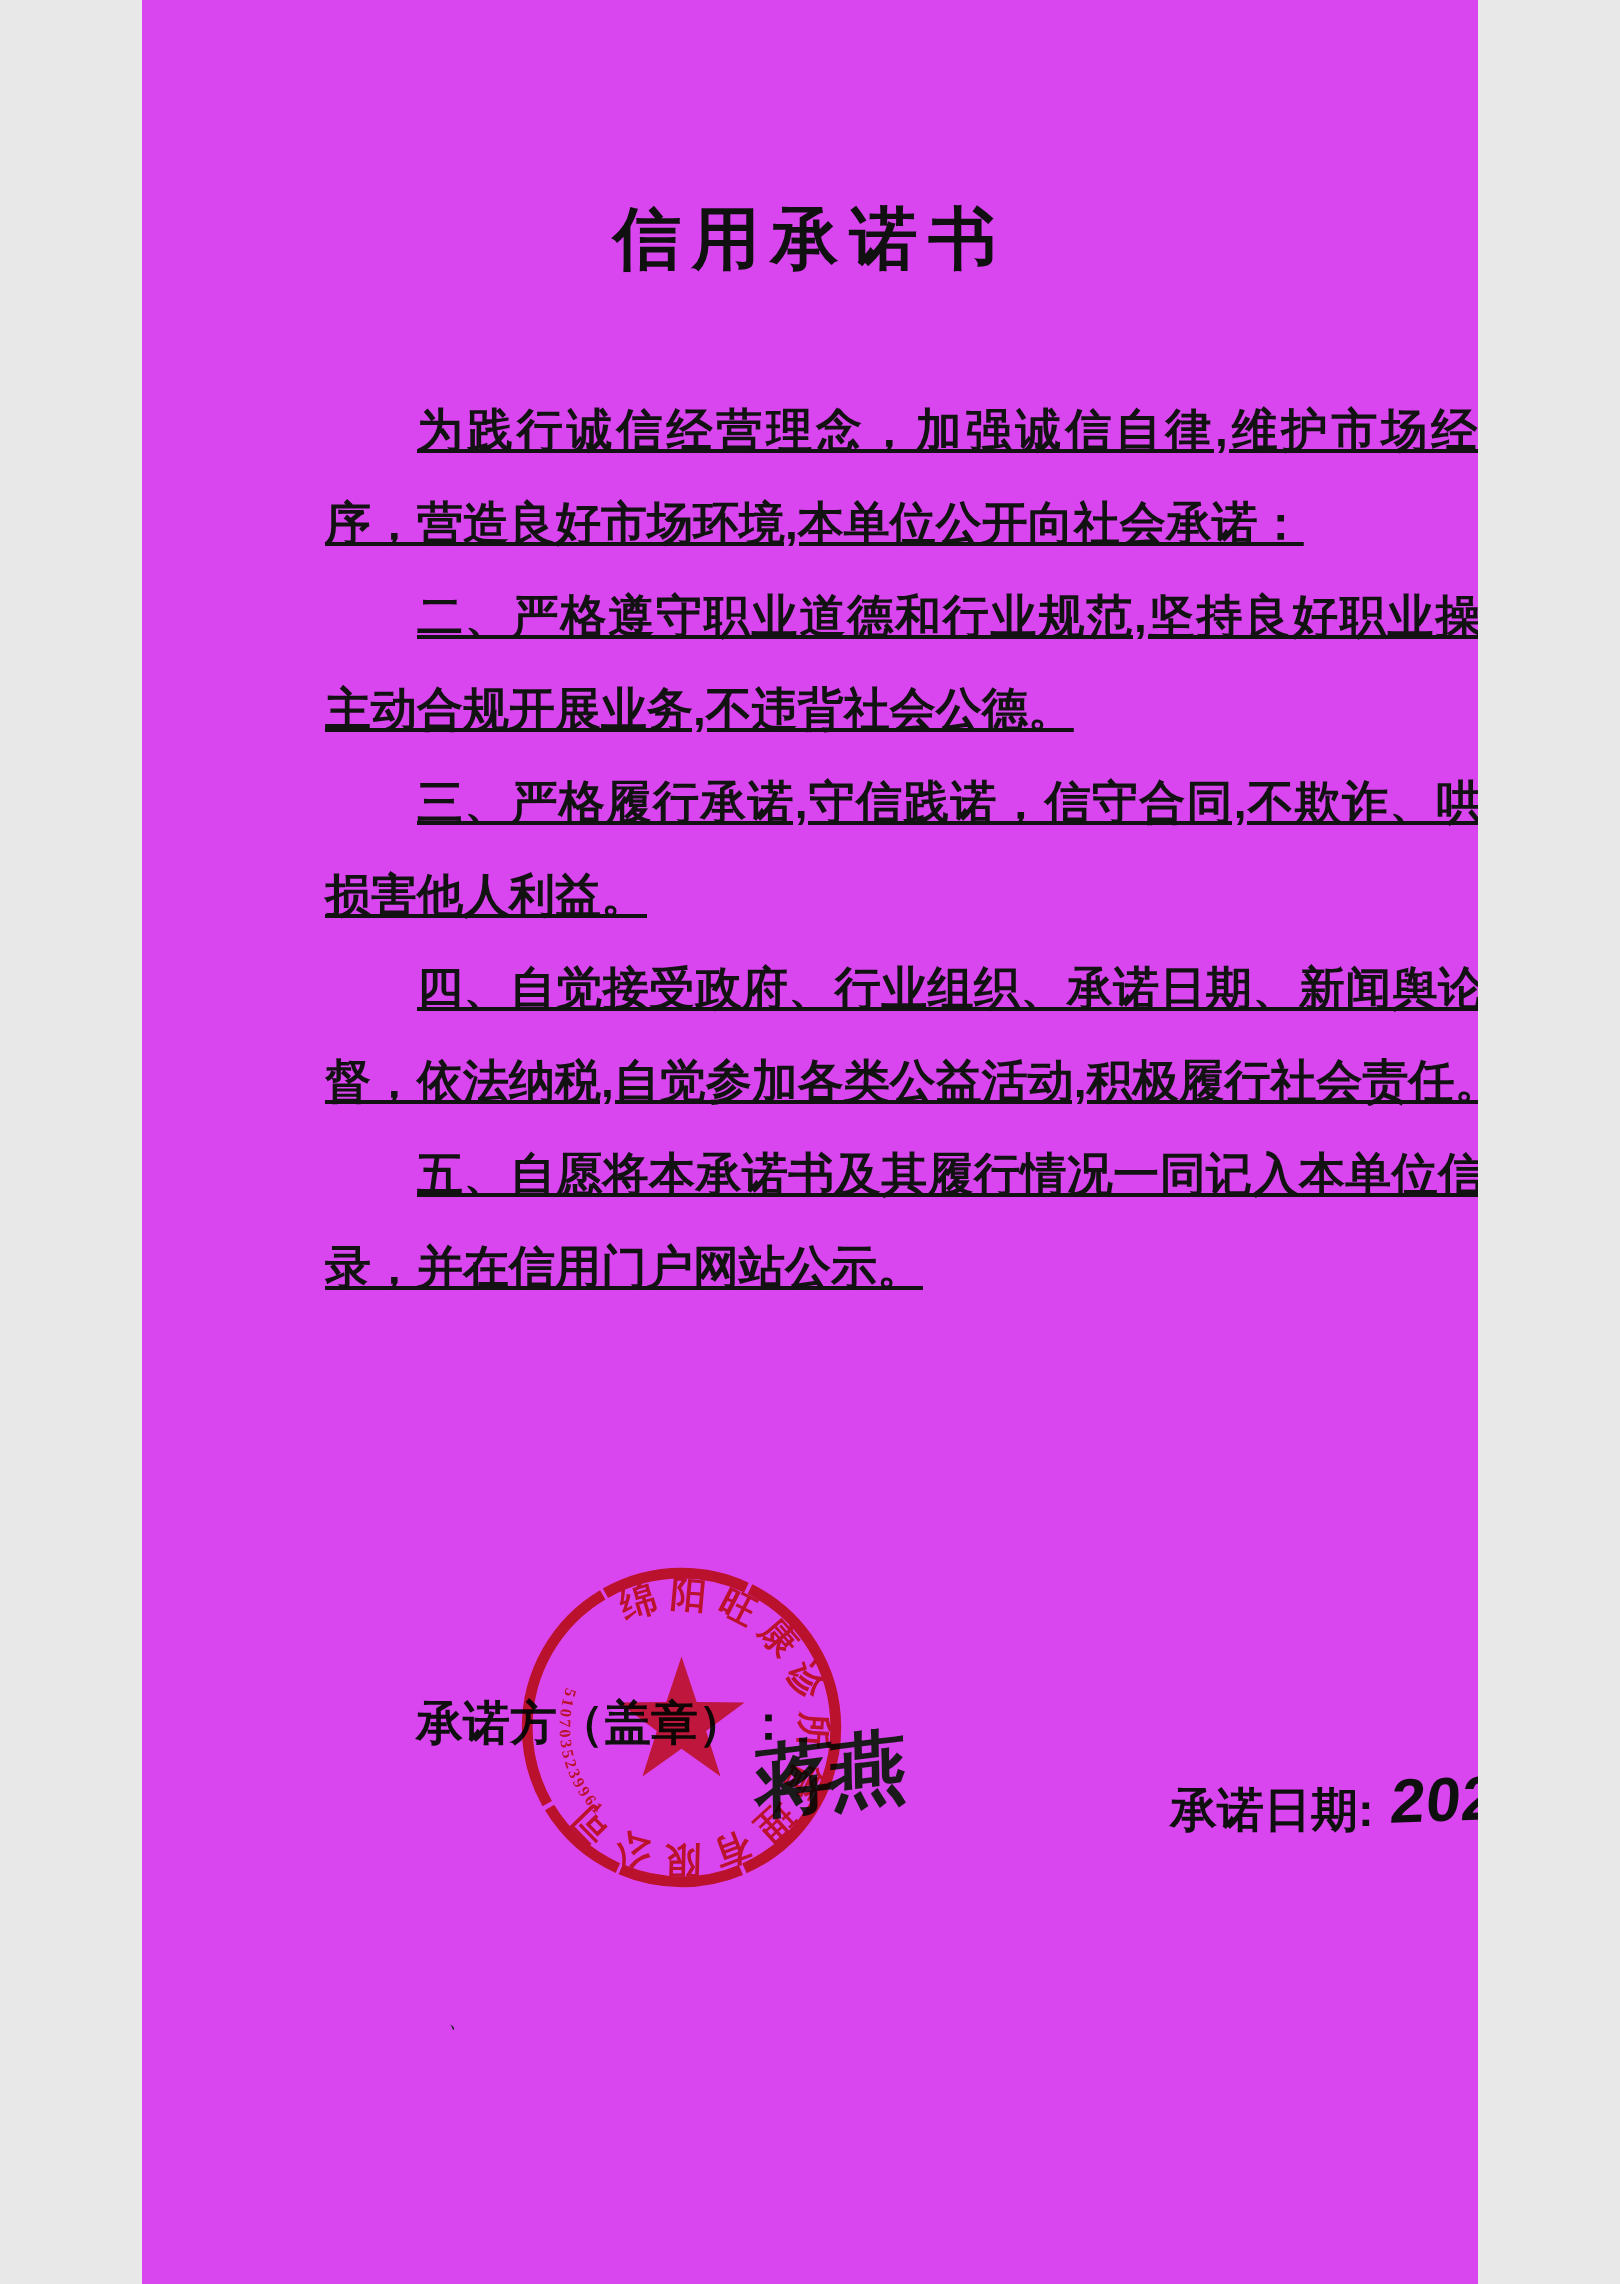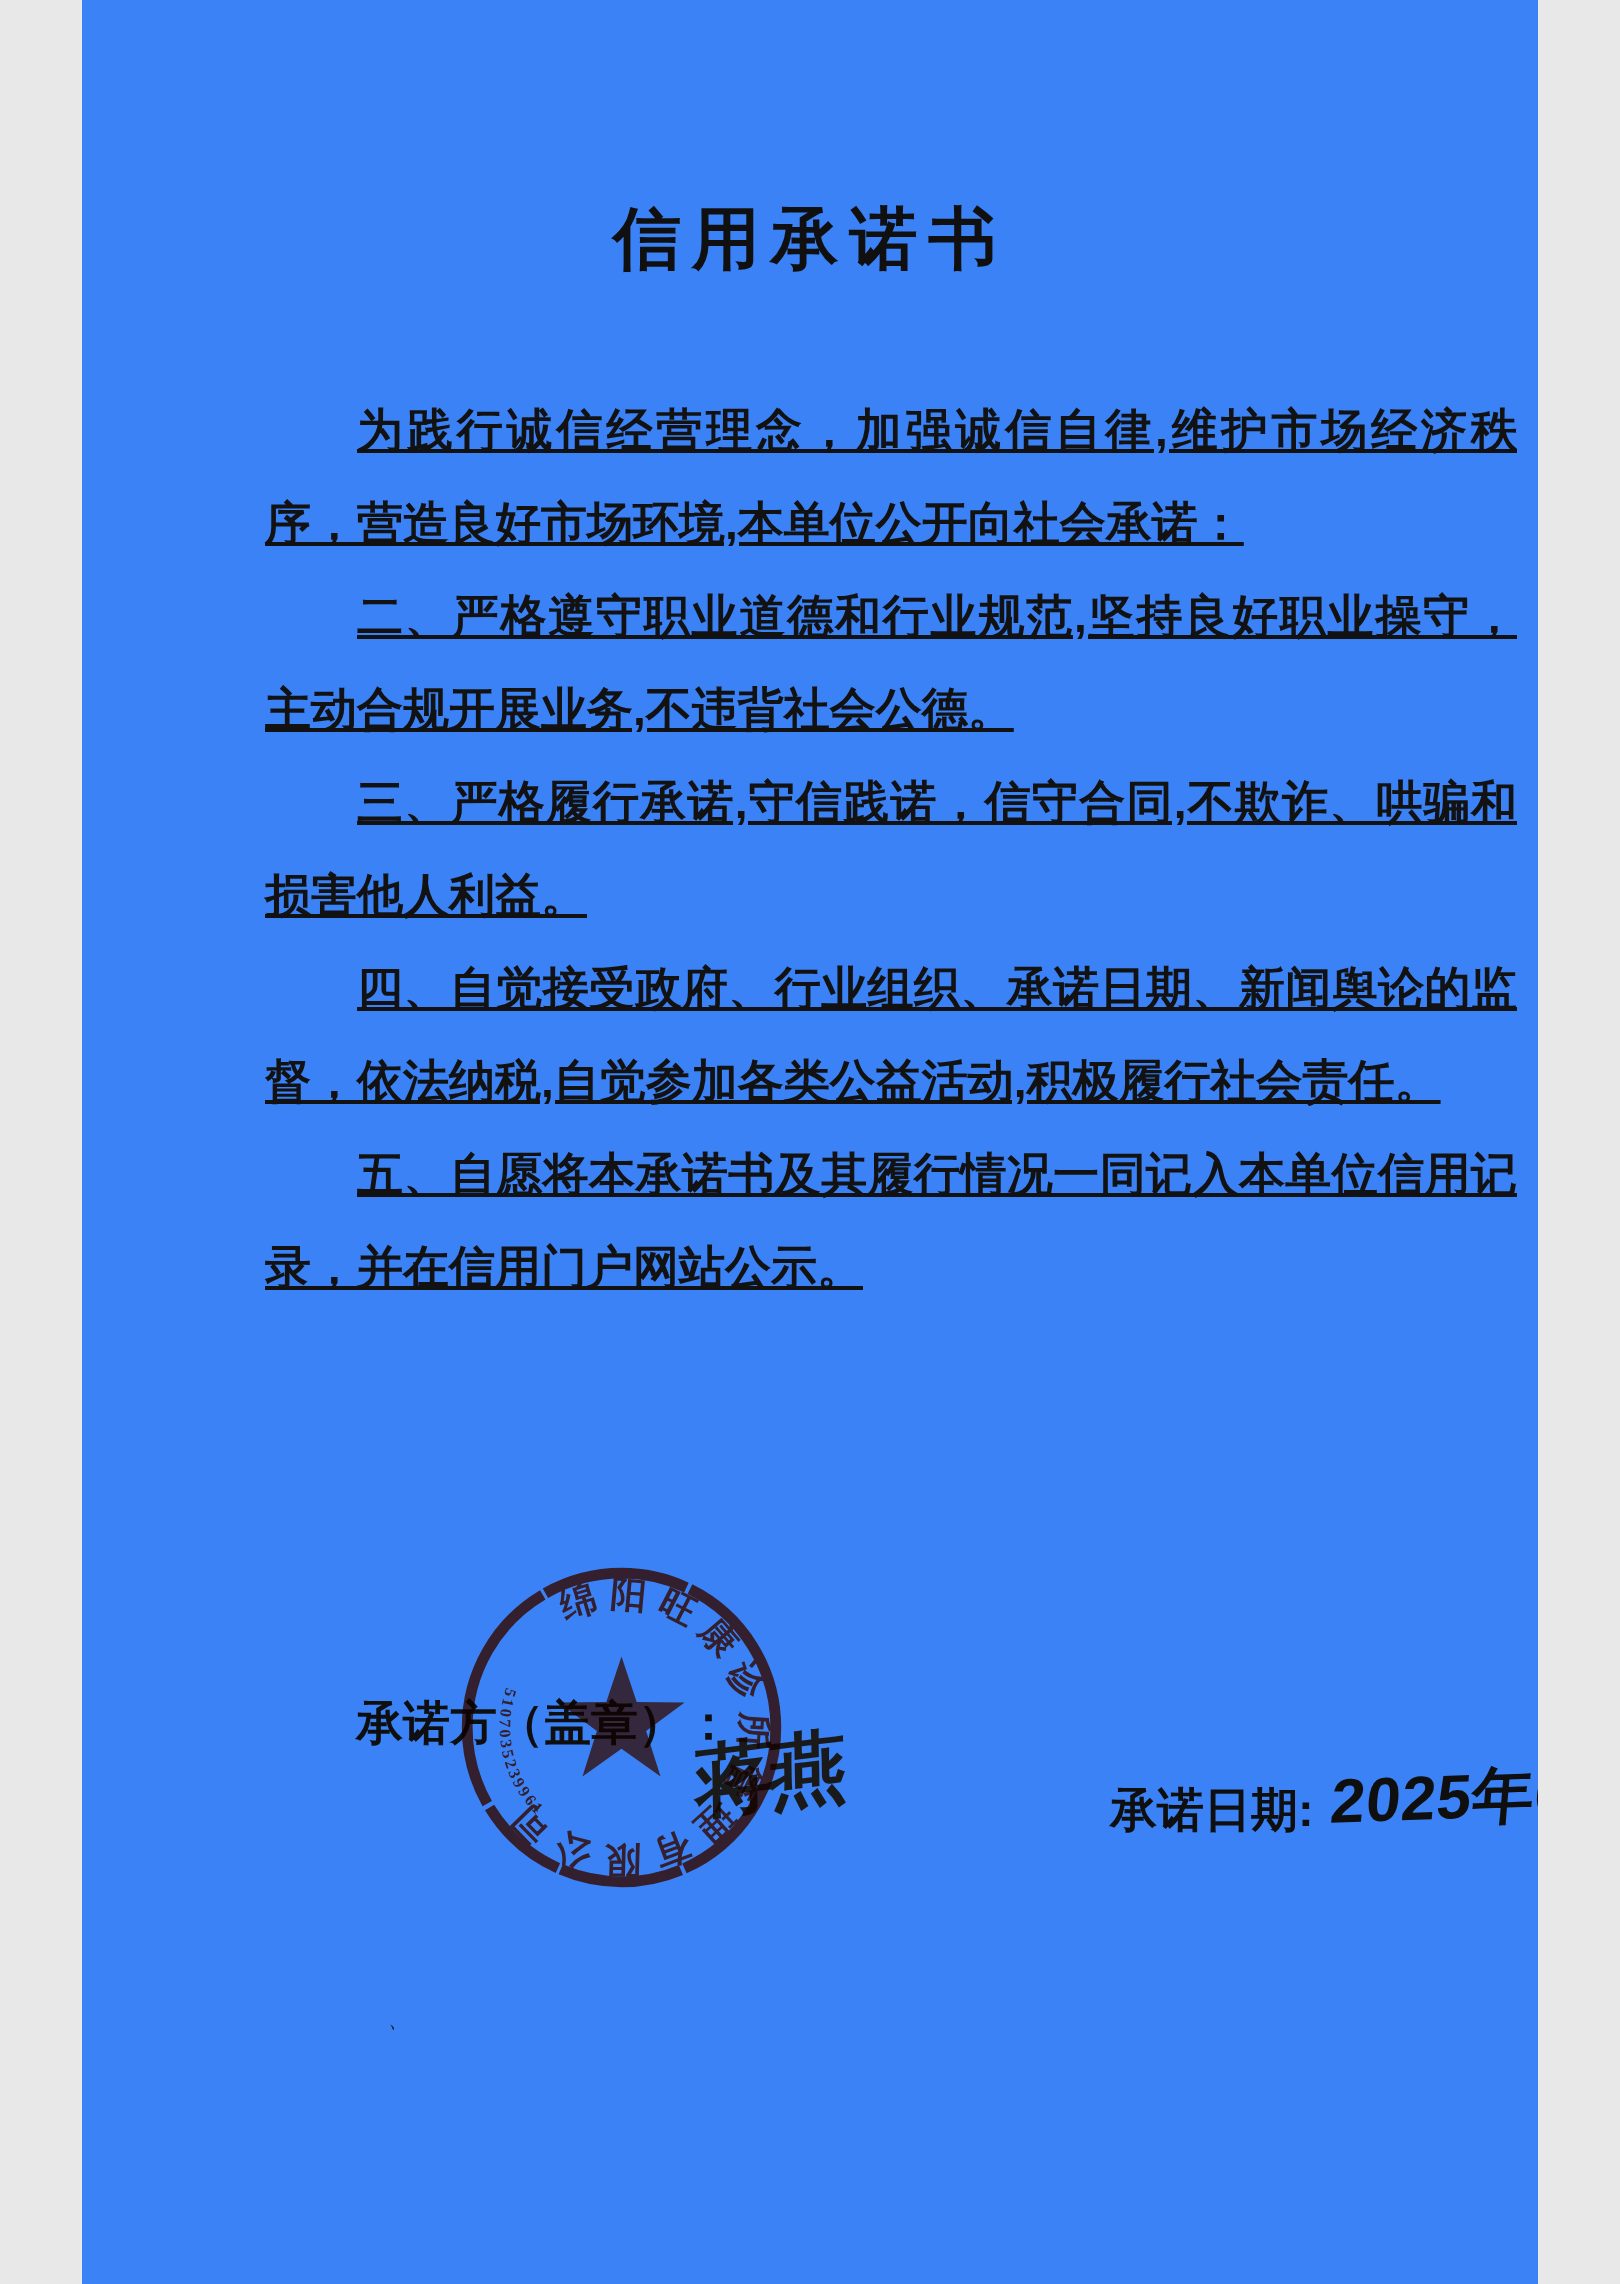--- a/index.html
+++ b/index.html
@@ -1,21 +1,21 @@
 <!DOCTYPE html>
 <html style="font-size:12.3px"><head>
 <meta charset="utf-8">
 <style>
   html, body { margin: 0; padding: 0; background: #e8e8e8; }
   .page {
     position: relative;
-    width: 1456px;
+    width: 1336px;
     height: 2284px;
     margin: 0 auto;
-    background: #3b82f6;
+    background: #d946ef;
     font-family: "Liberation Sans", sans-serif;
     color: #141414;
     overflow: hidden;
   }
   .doc-title {
     position: absolute;
     top: 194px;
     left: 0;
     width: 100%;
     text-align: center;

